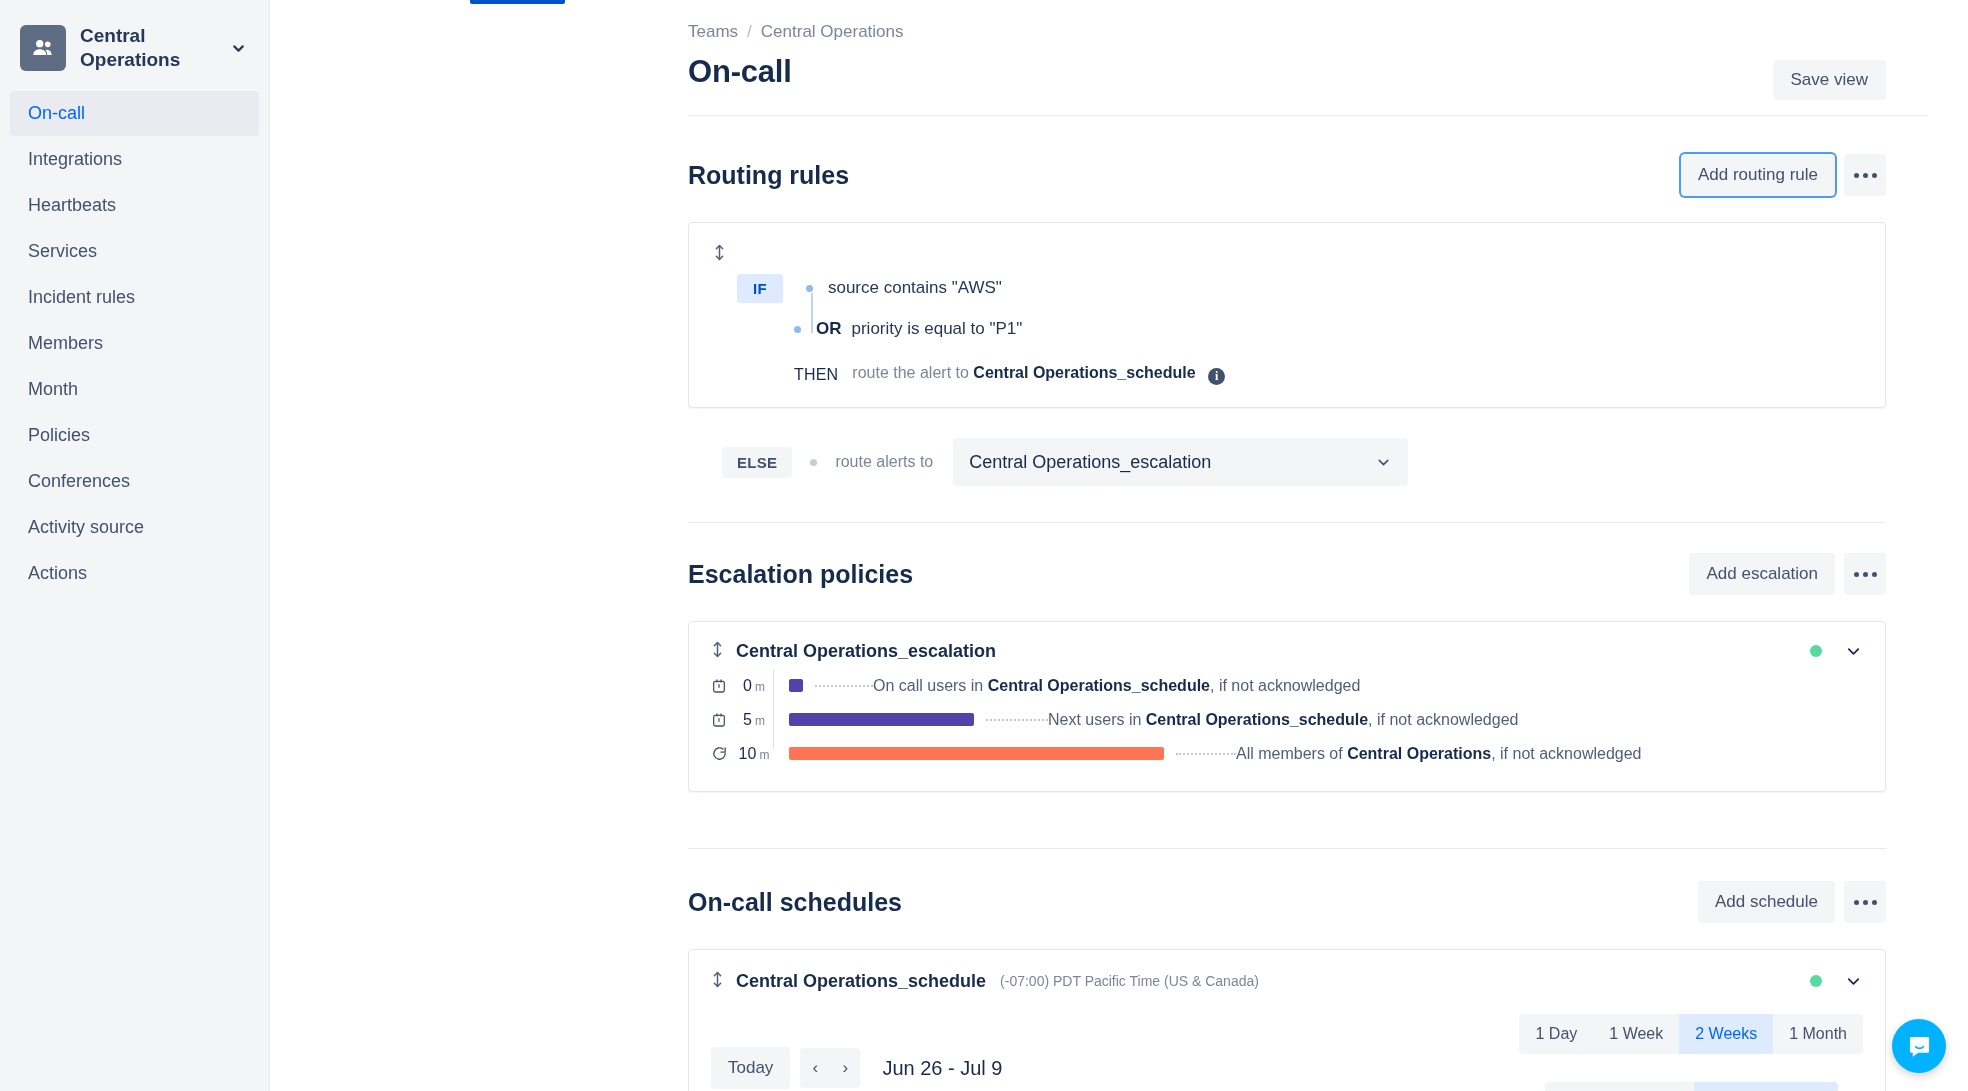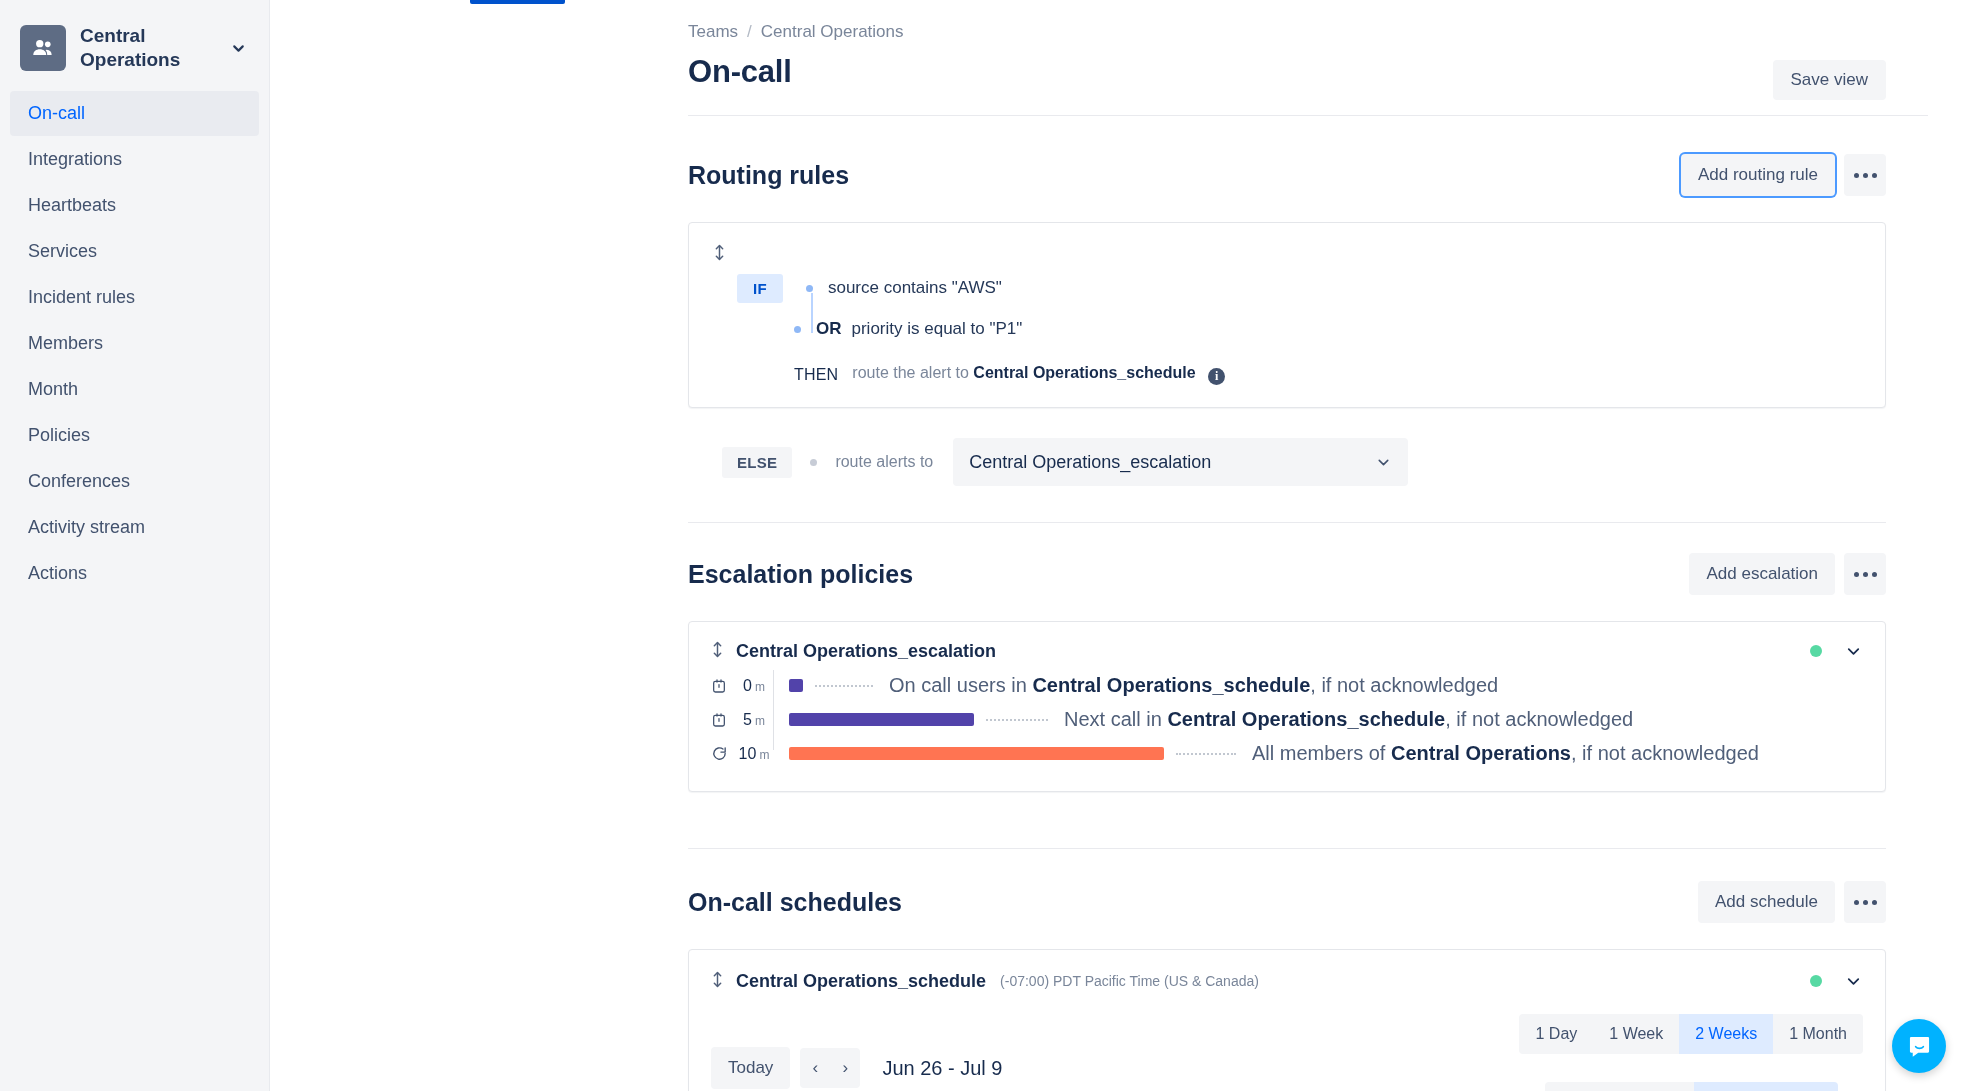--- a/index.html
+++ b/index.html
@@ -137,21 +137,21 @@
   .chev-btn { margin-left: 22px; cursor: pointer; color: #172b4d; display: flex; }
 
   .esc-rows { padding: 10px 22px 24px 22px; position: relative; }
   .esc-axis { position: absolute; left: 84px; top: 8px; width: 1px; height: 80px; background: #dfe1e6; }
   .esc-row { display: flex; align-items: center; height: 27px; }
   .esc-icon { width: 20px; color: #42526e; display: flex; align-items: center; }
   .esc-time { width: 46px; text-align: center; font-size: 16px; color: #172b4d; margin-right: 2px; }
   .esc-time small { font-size: 12px; color: #7a869a; margin-left: 3px; }
   .esc-bar { height: 13px; border-radius: 2px; margin-left: 10px; }
   .esc-dashes { flex: none; margin: 0 0 0 12px; height: 1px; border-top: 2px dotted #c1c7d0; }
-  .esc-desc { font-size: 20px; color: #505f79; margin-left: 16px; white-space: nowrap; }
+  .esc-desc { font-size: 16px; color: #505f79; white-space: nowrap; }
   .esc-desc b { color: #172b4d; font-weight: 700; }
 
   
   .sched-head { display: flex; align-items: center; padding: 20px 22px 0 22px; }
   .sched-name { font-size: 18px; font-weight: 700; color: #172b4d; margin-left: 12px; }
   .sched-tz { font-size: 14px; color: #7a869a; margin-left: 14px; }
   .sched-toolbar { display: flex; align-items: center; padding: 22px 22px 0 22px; }
   .seg { display: flex; border-radius: 4px; overflow: hidden; }
   .seg .seg-btn {
     background: #f4f5f7; border: none; color: #42526e; font-size: 16px;
@@ -207,21 +207,21 @@
     <nav class="nav">
       <div class="nav-item active">On-call</div>
       <div class="nav-item">Integrations</div>
       <div class="nav-item">Heartbeats</div>
       <div class="nav-item">Services</div>
       <div class="nav-item">Incident rules</div>
       <div class="nav-item">Members</div>
       <div class="nav-item">Month</div>
       <div class="nav-item">Policies</div>
       <div class="nav-item">Conferences</div>
-      <div class="nav-item">Activity stream</div>
+      <div class="nav-item">Activity source</div>
       <div class="nav-item">Actions</div>
     </nav>
   </aside>
 
   <main class="main">
 
     <div class="page-head">
       <div class="breadcrumb">
         <span class="crumb">Teams</span>
         <span class="sep">/</span>
@@ -352,21 +352,21 @@
               <svg width="16" height="16" viewBox="0 0 24 24" fill="none" stroke="#42526e" stroke-width="1.9" stroke-linecap="round">
                   <rect x="4" y="5" width="16" height="16" rx="2.5"></rect>
                   <line x1="9" y1="3" x2="9" y2="6"></line>
                   <line x1="15" y1="3" x2="15" y2="6"></line>
                   <line x1="12" y1="10" x2="12" y2="14"></line>
                 </svg>
             </span>
             <span class="esc-time"><span>5</span><small>m</small></span>
             <span class="esc-bar" style="width:185px;background:#5243aa"></span>
             <span class="esc-dashes" style="width:62px"></span>
-            <span class="esc-desc"><span>Next call in </span><b>Central Operations_schedule</b><span>, if not acknowledged</span></span>
+            <span class="esc-desc"><span>Next users in </span><b>Central Operations_schedule</b><span>, if not acknowledged</span></span>
           </div>
 
           <div class="esc-row" style="margin-top:7px">
             <span class="esc-icon">
               <svg width="17" height="17" viewBox="0 0 24 24" fill="none" stroke="#42526e" stroke-width="1.9" stroke-linecap="round" stroke-linejoin="round">
                   <path d="M20 12a8 8 0 1 1-3.1-6.3"></path>
                   <polyline points="20 4 20 10 14 10"></polyline>
                 </svg>
             </span>
             <span class="esc-time"><span>10</span><small>m</small></span>

